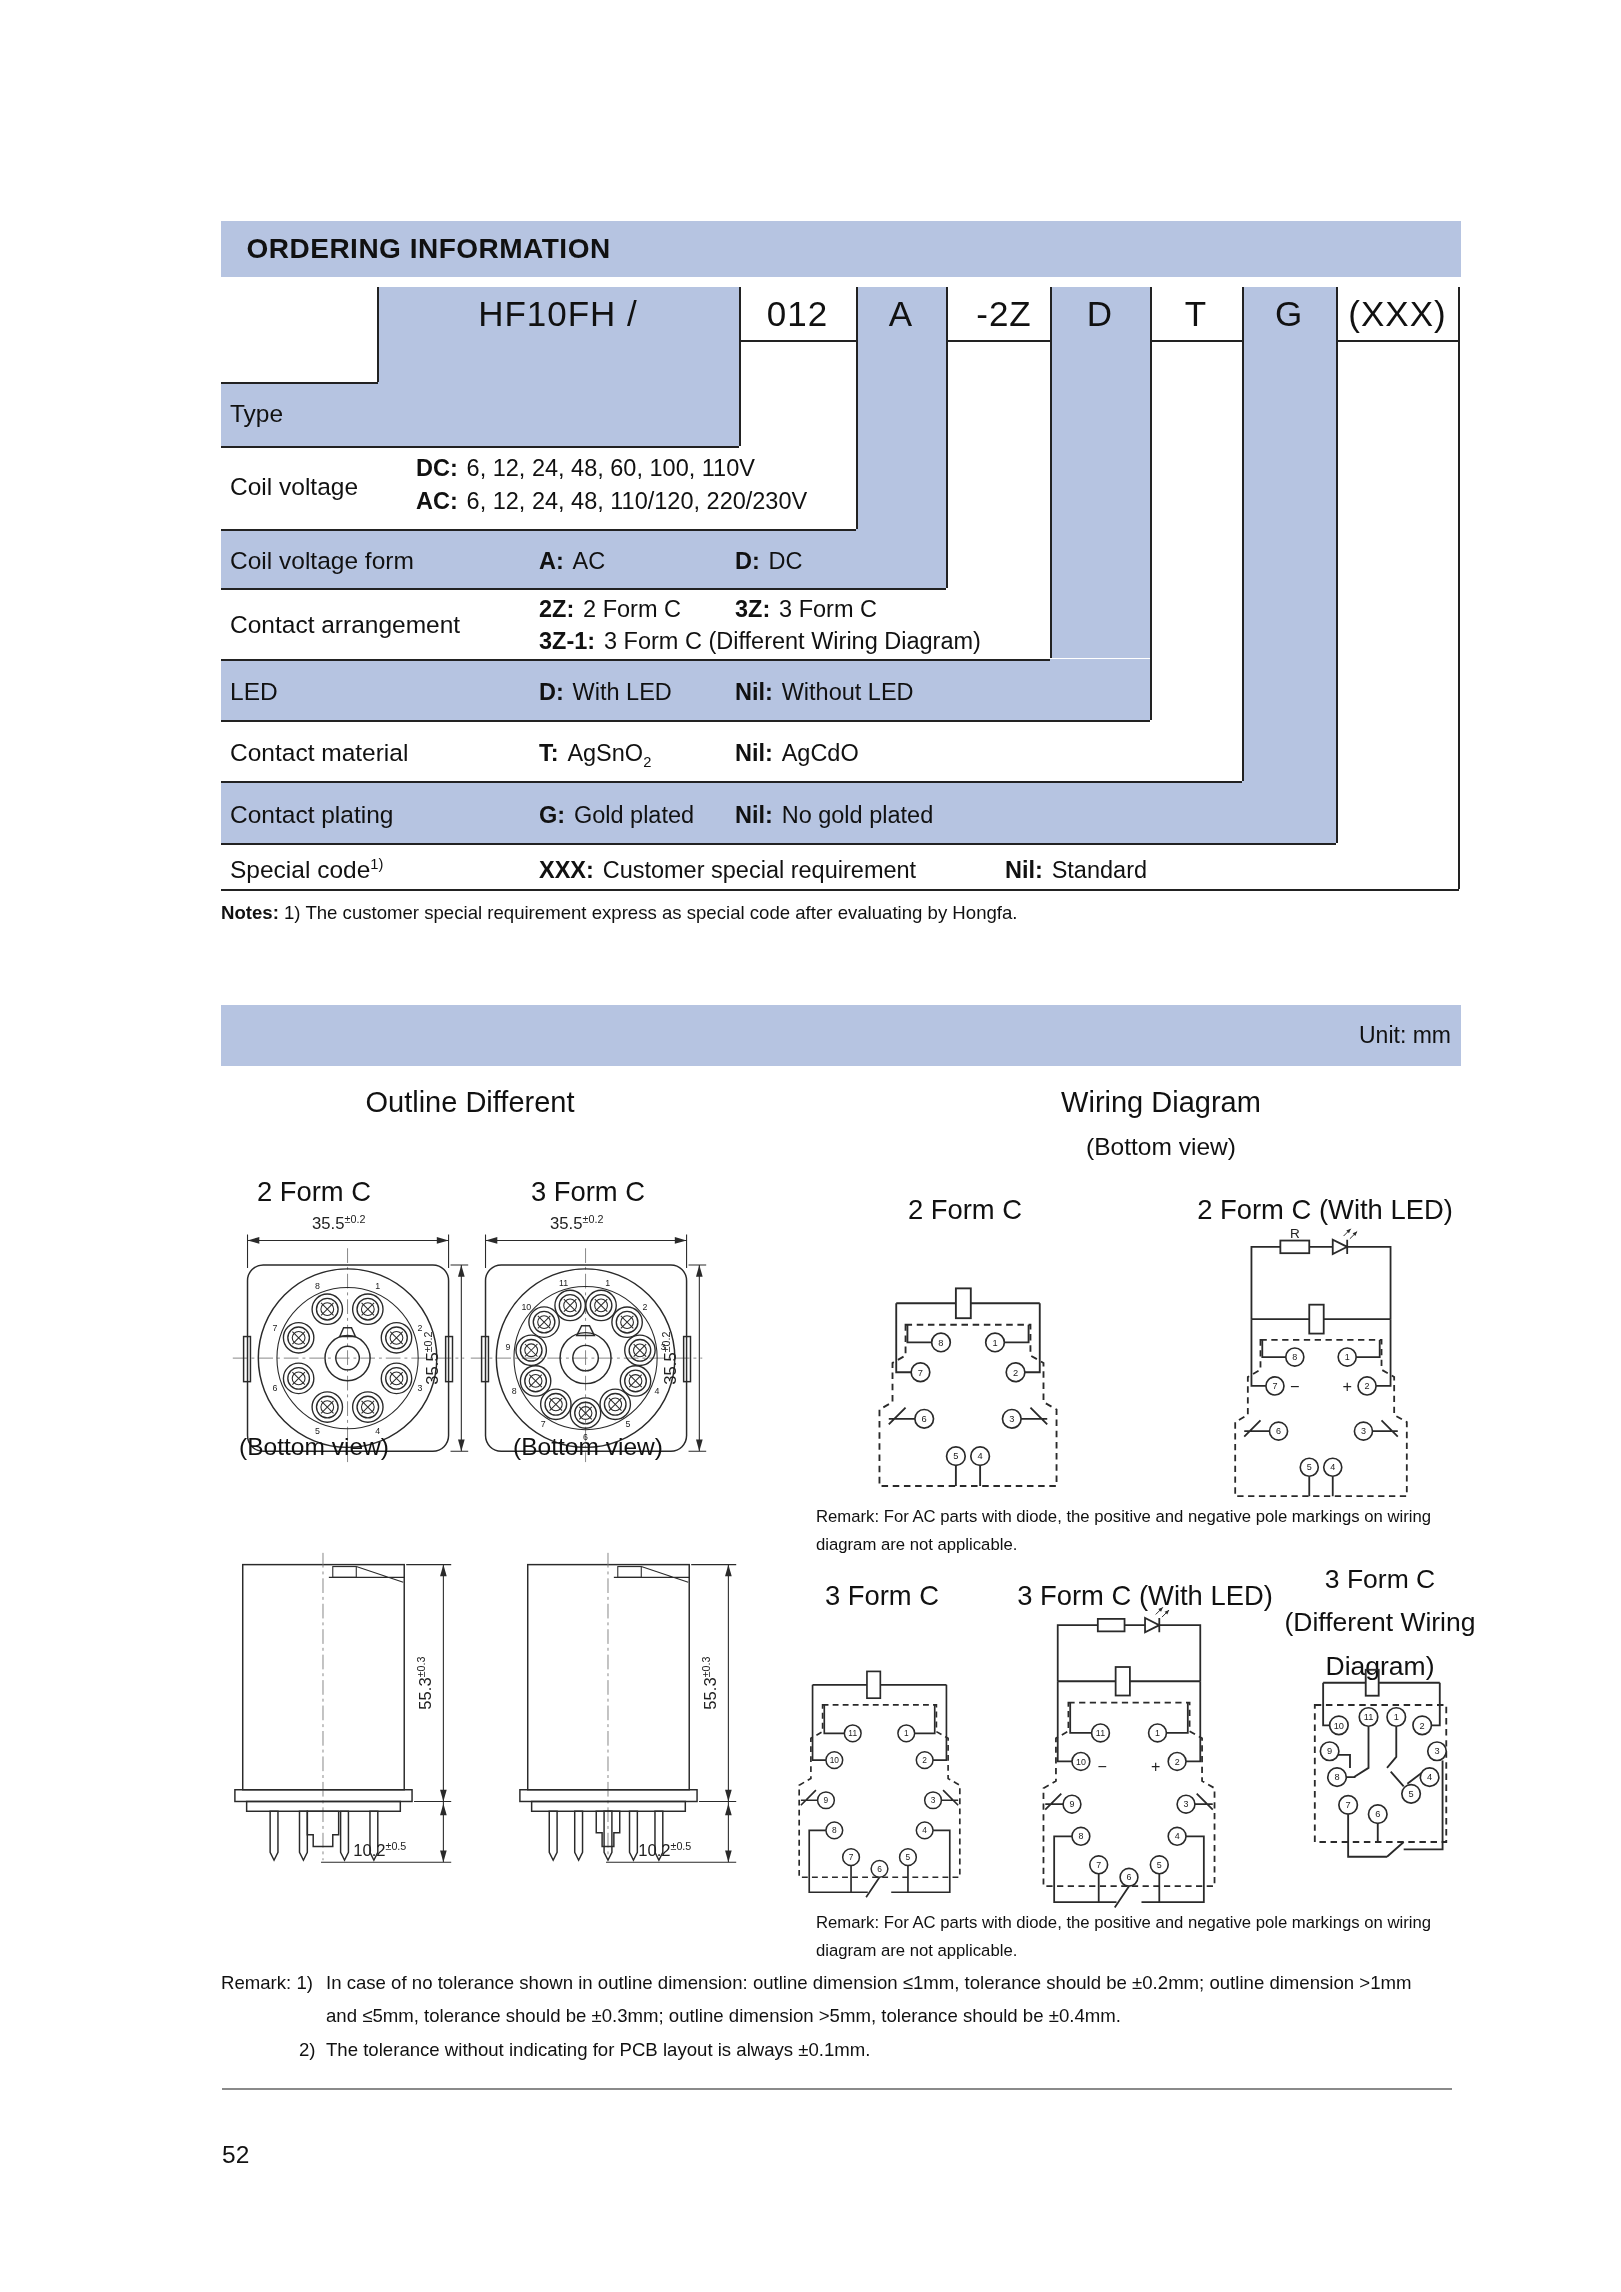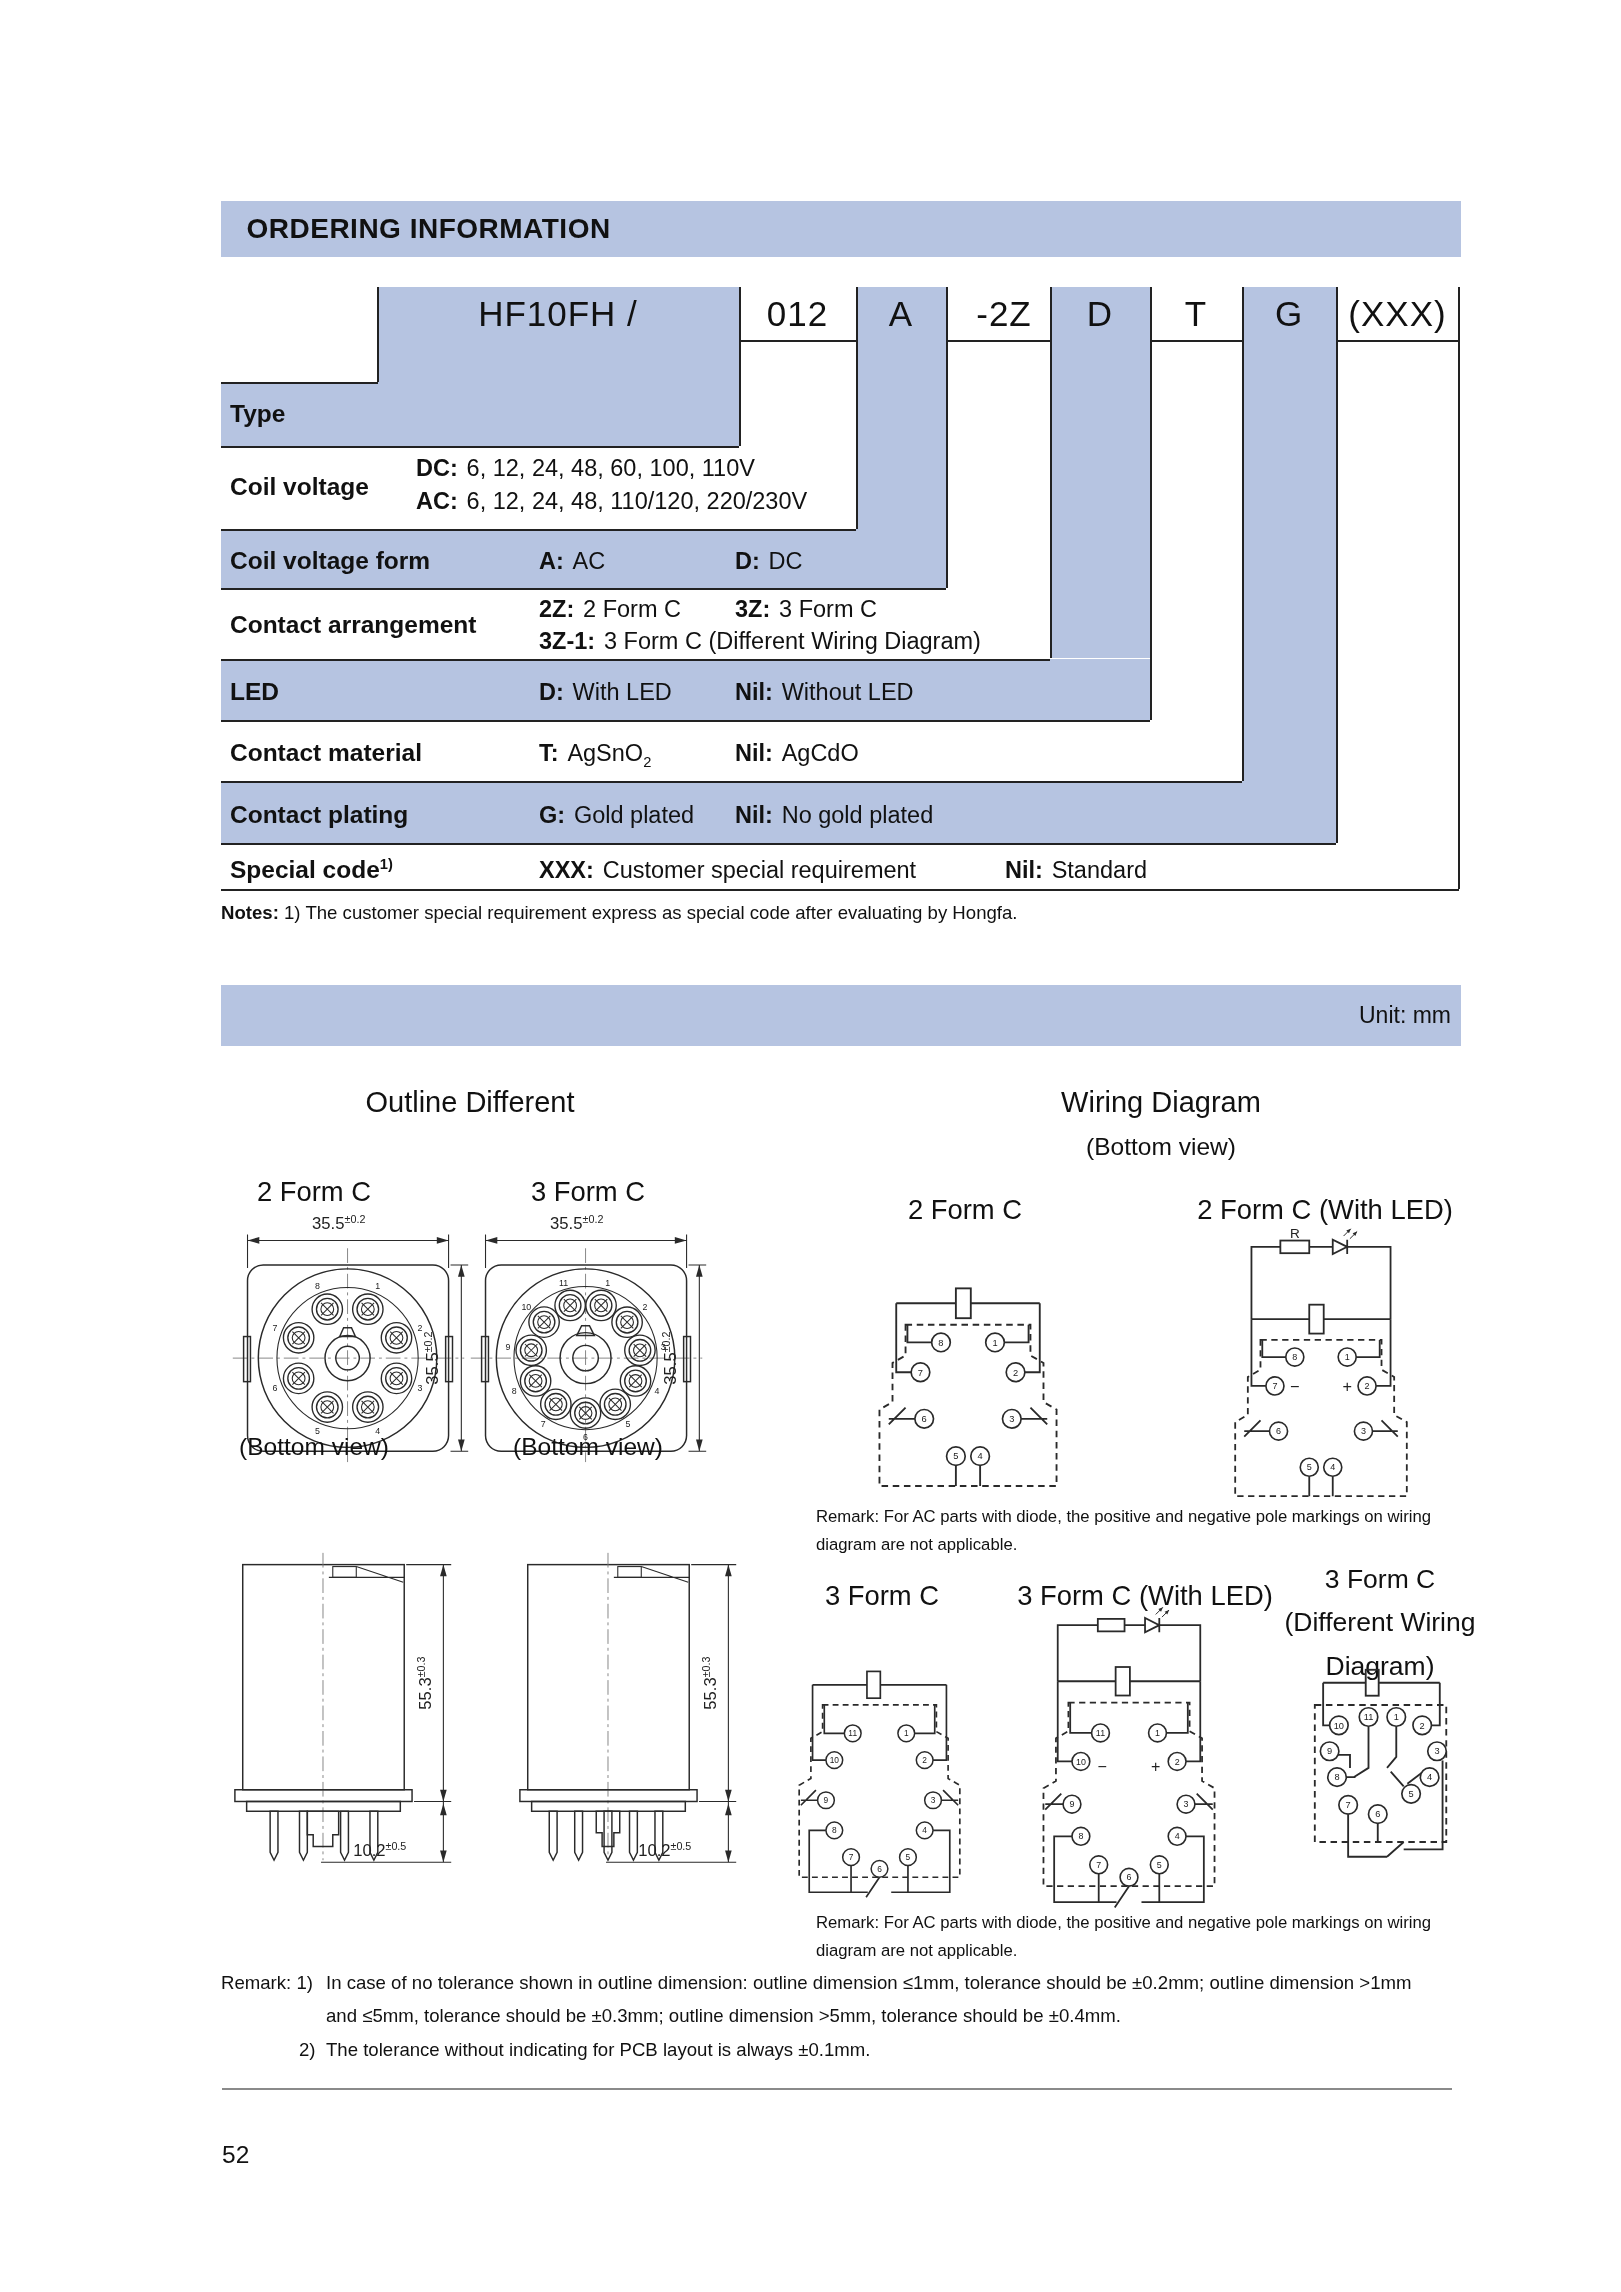--- a/index.html
+++ b/index.html
@@ -2,26 +2,26 @@
 <html><head>
 <meta charset="utf-8">
 <style>
   html,body{margin:0;padding:0;background:#fff;}
   body{width:1621px;height:2293px;position:relative;overflow:hidden;
        font-family:"Liberation Sans","DejaVu Sans",sans-serif;color:#111;}
   .abs{position:absolute;}
   .blue{position:absolute;background:#b6c4e1;}
   .hl{position:absolute;background:#222;height:2px;}
   .vl{position:absolute;background:#222;width:2px;}
-  .bar{position:absolute;background:#b6c4e1;display:flex;align-items:center;}
+  .bar{position:absolute;background:#b6c4e1;display:flex;align-items:center;margin-top:20px;}
   .bar .t{font-weight:bold;font-size:28px;padding-left:25.5px;letter-spacing:0.5px;}
   .bar .u{margin-left:auto;padding-right:10px;font-size:23px;}
   .codebox{position:absolute;display:flex;align-items:center;justify-content:center;
            font-size:35px;letter-spacing:1px;white-space:nowrap;}
-  .rowlabel{position:absolute;font-weight:bold;font-size:24.5px;white-space:nowrap;}
+  .rowlabel{position:absolute;font-weight:normal;font-size:24.5px;white-space:nowrap;}
   .val{position:absolute;font-size:23.5px;white-space:nowrap;}
   .val .c{font-weight:bold;margin-right:8.8px;}
   sub.sb{font-size:14.7px;}
   sup.sp{font-size:14.7px;}
   .small{position:absolute;font-size:18.6px;white-space:nowrap;}
   .rmk{position:absolute;font-size:16.7px;white-space:nowrap;}
   .sect{position:absolute;font-size:29px;text-align:center;white-space:nowrap;}
   .formlbl{position:absolute;font-size:27.4px;text-align:center;width:294px;white-space:nowrap;}
   .sub{position:absolute;font-size:24.5px;text-align:center;width:294px;white-space:nowrap;}
   svg{position:absolute;overflow:visible;}

